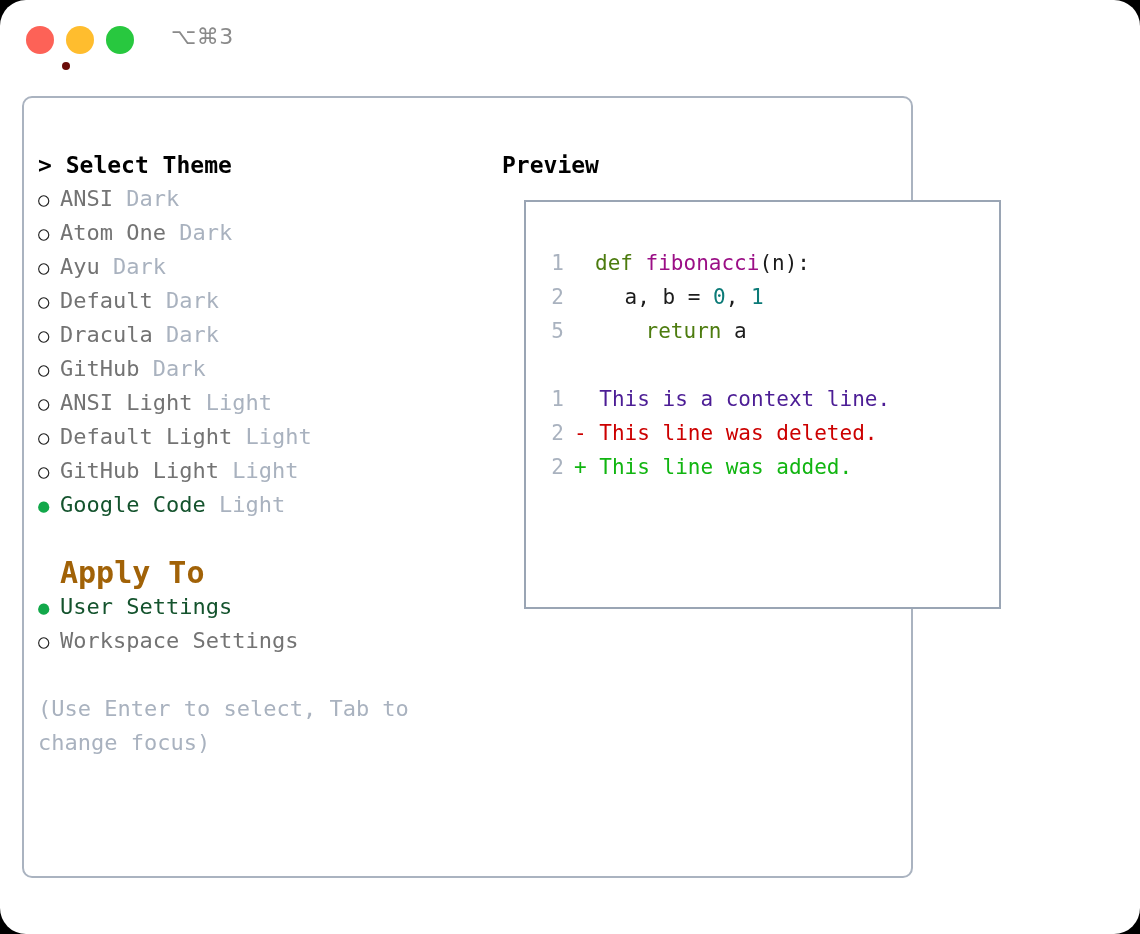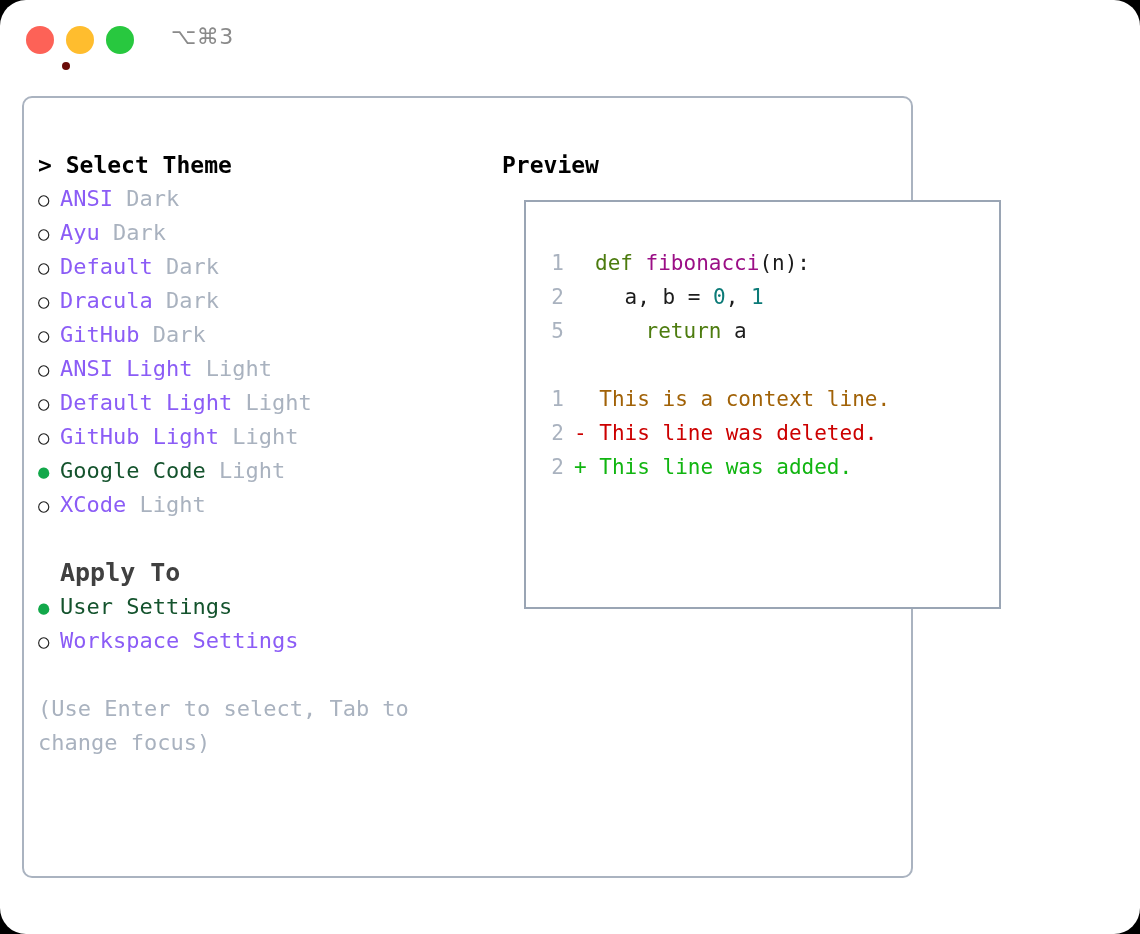--- a/index.html
+++ b/index.html
@@ -106,31 +106,31 @@
   }
   .bullet {
     display: inline-block;
     width: 22px;
     text-align: left;
     font-size: 19px;
   }
   .bullet.off { color: #1c1c1c; }
   .bullet.on  { color: #12a84a; }
   .row.selected .name { color: #14532d; }
-  .name { color: #8b5cf6; }
+  .name { color: #737373; }
   .kind { color: #a9b2bf; }
 
   .spacer-row { height: 34px; }
 
   .section-head {
     height: 34px;
     line-height: 34px;
-    font-size: 25px;
+    font-size: 30px;
     font-weight: bold;
-    color: #404040;
+    color: #a16207;
     padding-left: 22px;
     white-space: pre;
   }
 
   .hint {
     margin-top: 34px;
     font-size: 22px;
     line-height: 34px;
     color: #a9b2bf;
     white-space: pre-wrap;
@@ -168,21 +168,21 @@
     color: #a9b2bf;
     margin-right: 10px;
   }
   .kw  { color: #4d7c0f; margin-left: 21px; }
   .fn  { color: #9b0f86; }
   .num { color: #0b7a77; }
   .pl  { color: #1c1c1c; }
 
   .blank-line { height: 34px; }
 
-  .diff-ctx { color: #a16207; }
+  .diff-ctx { color: #4c1d95; }
   .diff-del { color: #cc0000; }
   .diff-add { color: #11b511; }
 </style>
 </head>
 <body>
 
 <div class="window">
 
   <div class="titlebar">
     <div class="traffic close">
@@ -193,29 +193,29 @@
     <div class="shortcut">⌥⌘3</div>
   </div>
 
   <div class="panel">
 
     <div class="left-col">
       <div class="col-title">&gt; Select Theme</div>
 
       <div class="theme-list" id="theme-list">
           <div class="row"><span class="bullet off">○</span><span class="name">ANSI</span><span class="kind"> Dark</span></div>
+          <div class="row"><span class="bullet off">○</span><span class="name">Atom One</span><span class="kind"> Dark</span></div>
           <div class="row"><span class="bullet off">○</span><span class="name">Ayu</span><span class="kind"> Dark</span></div>
           <div class="row"><span class="bullet off">○</span><span class="name">Default</span><span class="kind"> Dark</span></div>
           <div class="row"><span class="bullet off">○</span><span class="name">Dracula</span><span class="kind"> Dark</span></div>
           <div class="row"><span class="bullet off">○</span><span class="name">GitHub</span><span class="kind"> Dark</span></div>
           <div class="row"><span class="bullet off">○</span><span class="name">ANSI Light</span><span class="kind"> Light</span></div>
           <div class="row"><span class="bullet off">○</span><span class="name">Default Light</span><span class="kind"> Light</span></div>
           <div class="row"><span class="bullet off">○</span><span class="name">GitHub Light</span><span class="kind"> Light</span></div>
           <div class="row selected"><span class="bullet on">●</span><span class="name">Google Code</span><span class="kind"> Light</span></div>
-          <div class="row"><span class="bullet off">○</span><span class="name">XCode</span><span class="kind"> Light</span></div>
         </div>
 
       <div class="spacer-row"></div>
 
       <div class="section-head">Apply To</div>
 
       <div id="apply-list">
           <div class="row selected"><span class="bullet on">●</span><span class="name">User Settings</span></div>
           <div class="row"><span class="bullet off">○</span><span class="name">Workspace Settings</span></div>
         </div>

